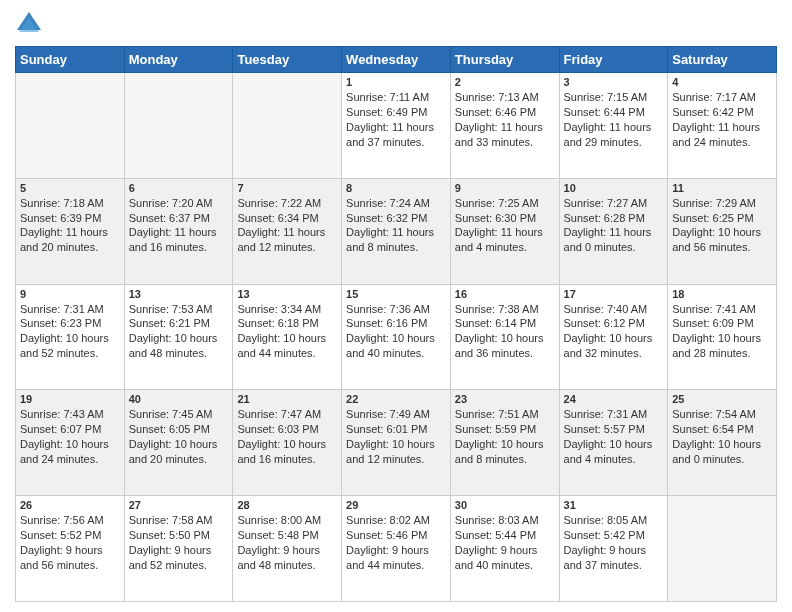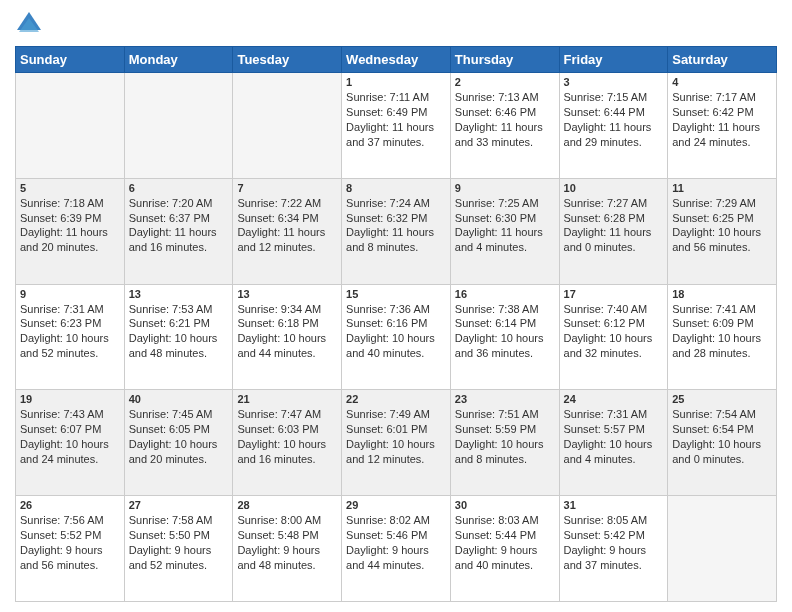--- a/index.html
+++ b/index.html
@@ -233,21 +233,21 @@
           </td>
           <td>
             <span class="day-num">13</span>
             <div class="cell-text">Sunrise: 7:53 AM
 Sunset: 6:21 PM
 Daylight: 10 hours
 and 48 minutes.</div>
           </td>
           <td>
             <span class="day-num">13</span>
-            <div class="cell-text">Sunrise: 9:34 AM
+            <div class="cell-text">Sunrise: 3:34 AM
 Sunset: 6:18 PM
 Daylight: 10 hours
 and 44 minutes.</div>
           </td>
           <td>
             <span class="day-num">15</span>
             <div class="cell-text">Sunrise: 7:36 AM
 Sunset: 6:16 PM
 Daylight: 10 hours
 and 40 minutes.</div>

